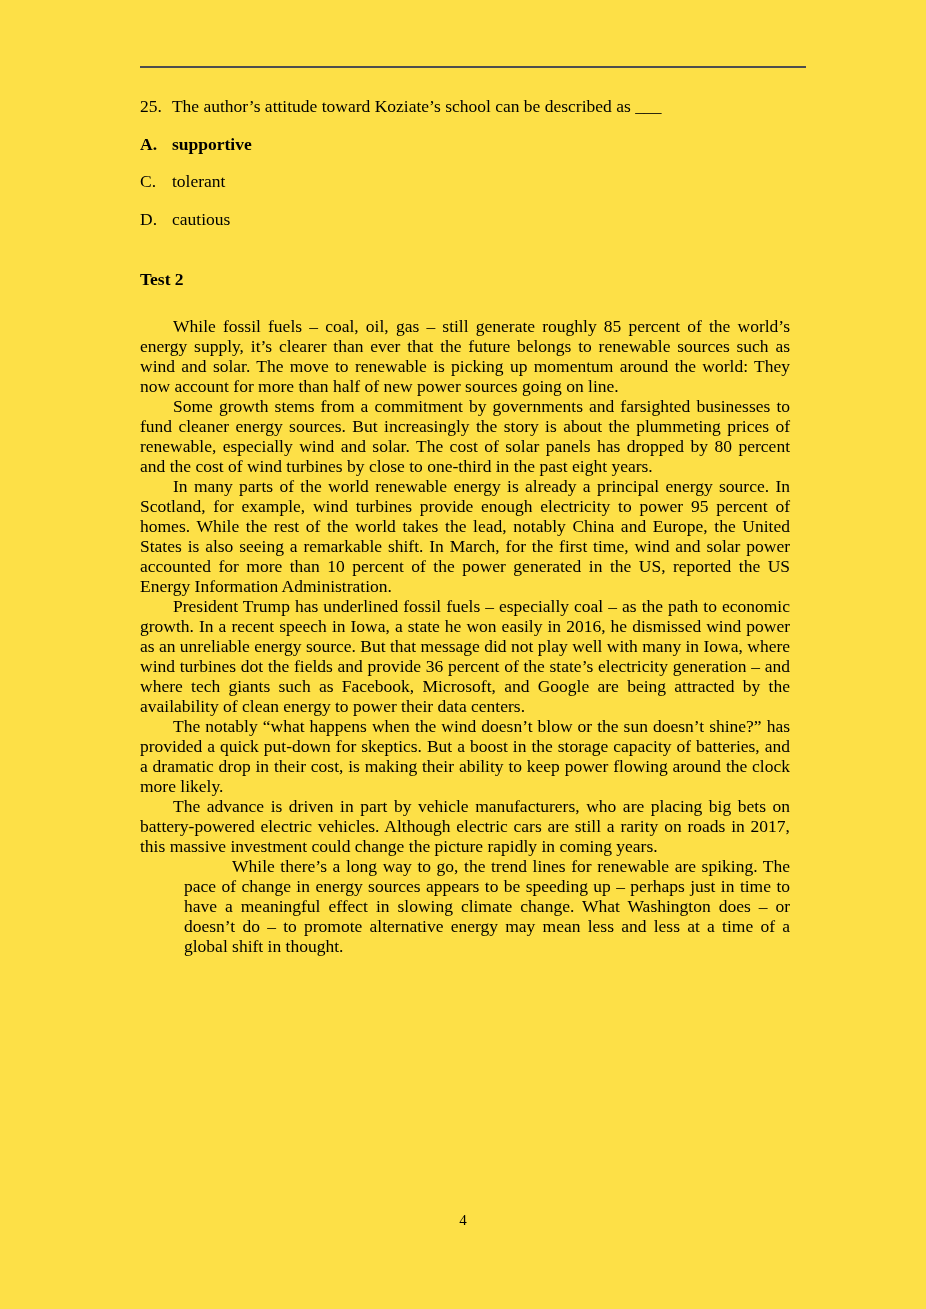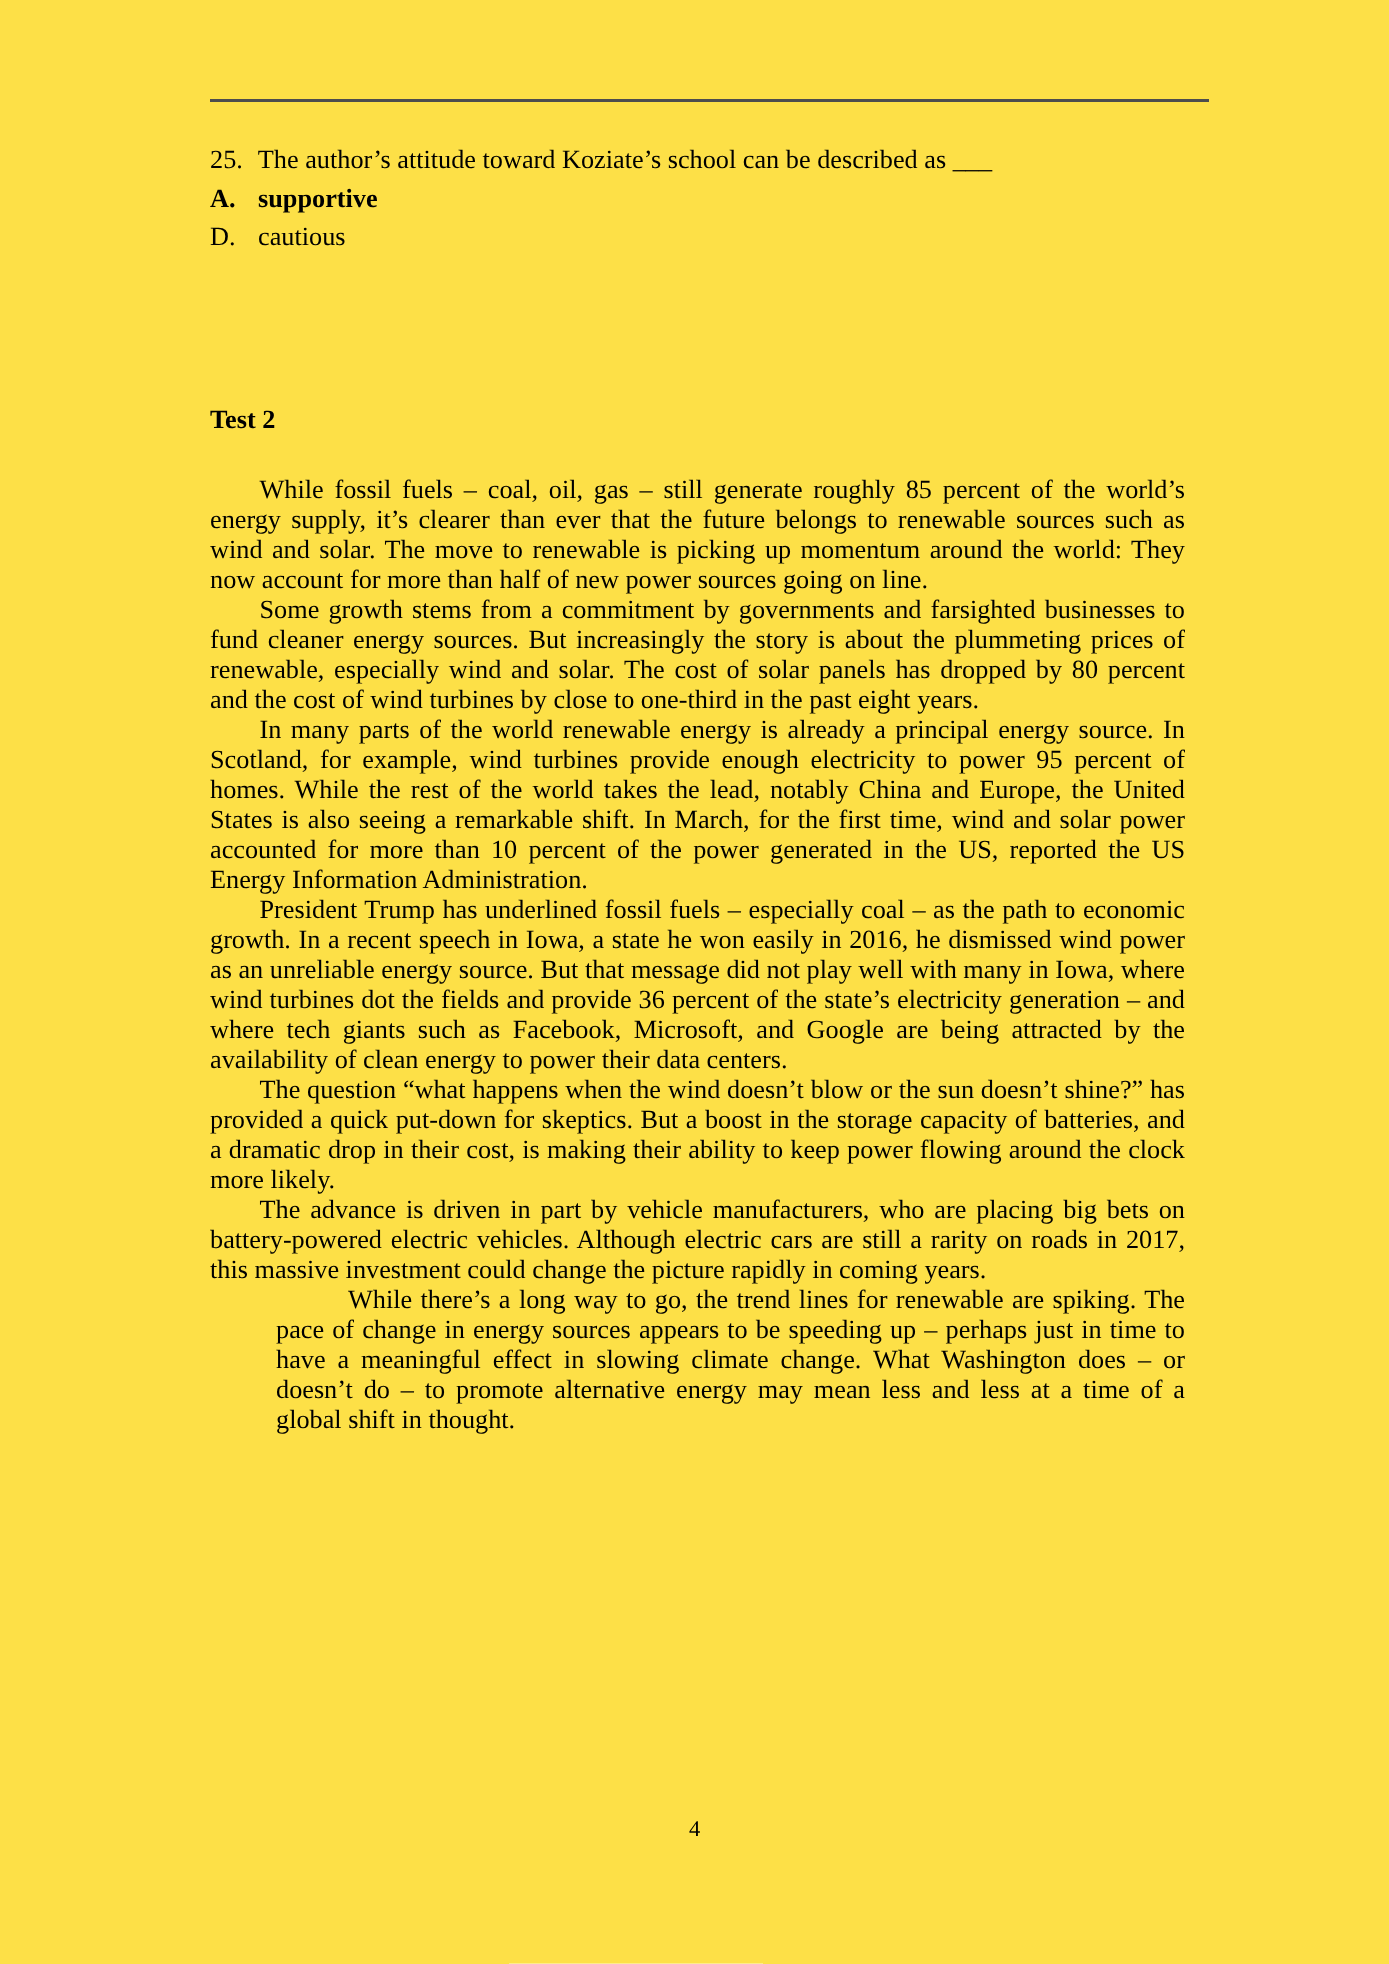--- a/index.html
+++ b/index.html
@@ -31,21 +31,21 @@
   .question-block {
     position: absolute;
     left: 140px;
     top: 94px;
     width: 660px;
     font-size: 17.5px;
     line-height: 25.7px;
   }
   .question-line { white-space: nowrap; }
   .q-number { display: inline-block; margin-right: 10px; }
-  .option-row { white-space: nowrap; }
+  .option-row { white-space: nowrap; margin-top: 12px; }
   .option-letter { display: inline-block; min-width: 32px; }
   .bold { font-weight: bold; }
   .passage-title {
     position: absolute;
     left: 140px;
     top: 269px;
     width: 650px;
     text-align: left;
     font-weight: bold;
     font-size: 17.5px;
@@ -85,31 +85,34 @@
   <div class="header-rule"></div>
 
   <div class="question-block">
     <div class="question-line">
       <span class="q-number">25.</span><span>The author’s attitude toward Koziate’s school can be described as ___</span>
     </div>
     <div class="option-row bold">
       <span class="option-letter">A.</span><span>supportive</span>
     </div>
     <div class="option-row">
+      <span class="option-letter">C.</span><span>tolerant</span>
+    </div>
+    <div class="option-row">
       <span class="option-letter">D.</span><span>cautious</span>
     </div>
   </div>
 
   <div class="passage-title">Test 2</div>
 
   <div class="passage">
     <p>While fossil fuels – coal, oil, gas – still generate roughly 85 percent of the world’s energy supply, it’s clearer than ever that the future belongs to renewable sources such as wind and solar. The move to renewable is picking up momentum around the world: They now account for more than half of new power sources going on line.</p>
     <p>Some growth stems from a commitment by governments and farsighted businesses to fund cleaner energy sources. But increasingly the story is about the plummeting prices of renewable, especially wind and solar. The cost of solar panels has dropped by 80 percent and the cost of wind turbines by close to one-third in the past eight years.</p>
     <p>In many parts of the world renewable energy is already a principal energy source. In Scotland, for example, wind turbines provide enough electricity to power 95 percent of homes. While the rest of the world takes the lead, notably China and Europe, the United States is also seeing a remarkable shift. In March, for the first time, wind and solar power accounted for more than 10 percent of the power generated in the US, reported the US Energy Information Administration.</p>
     <p>President Trump has underlined fossil fuels – especially coal – as the path to economic growth. In a recent speech in Iowa, a state he won easily in 2016, he dismissed wind power as an unreliable energy source. But that message did not play well with many in Iowa, where wind turbines dot the fields and provide 36 percent of the state’s electricity generation – and where tech giants such as Facebook, Microsoft, and Google are being attracted by the availability of clean energy to power their data centers.</p>
-    <p>The question “what happens when the wind doesn’t blow or the sun doesn’t shine?” has provided a quick put-down for skeptics. But a boost in the storage capacity of batteries, and a dramatic drop in their cost, is making their ability to keep power flowing around the clock more likely.</p>
+    <p>The notably “what happens when the wind doesn’t blow or the sun doesn’t shine?” has provided a quick put-down for skeptics. But a boost in the storage capacity of batteries, and a dramatic drop in their cost, is making their ability to keep power flowing around the clock more likely.</p>
     <p>The advance is driven in part by vehicle manufacturers, who are placing big bets on battery-powered electric vehicles. Although electric cars are still a rarity on roads in 2017, this massive investment could change the picture rapidly in coming years.</p>
     <p class="indent-lg">While there’s a long way to go, the trend lines for renewable are spiking. The pace of change in energy sources appears to be speeding up – perhaps just in time to have a meaningful effect in slowing climate change. What Washington does – or doesn’t do – to promote alternative energy may mean less and less at a time of a global shift in thought.</p>
   </div>
 
   <div class="page-number">4</div>
 
 </div>
 
 </body></html>

